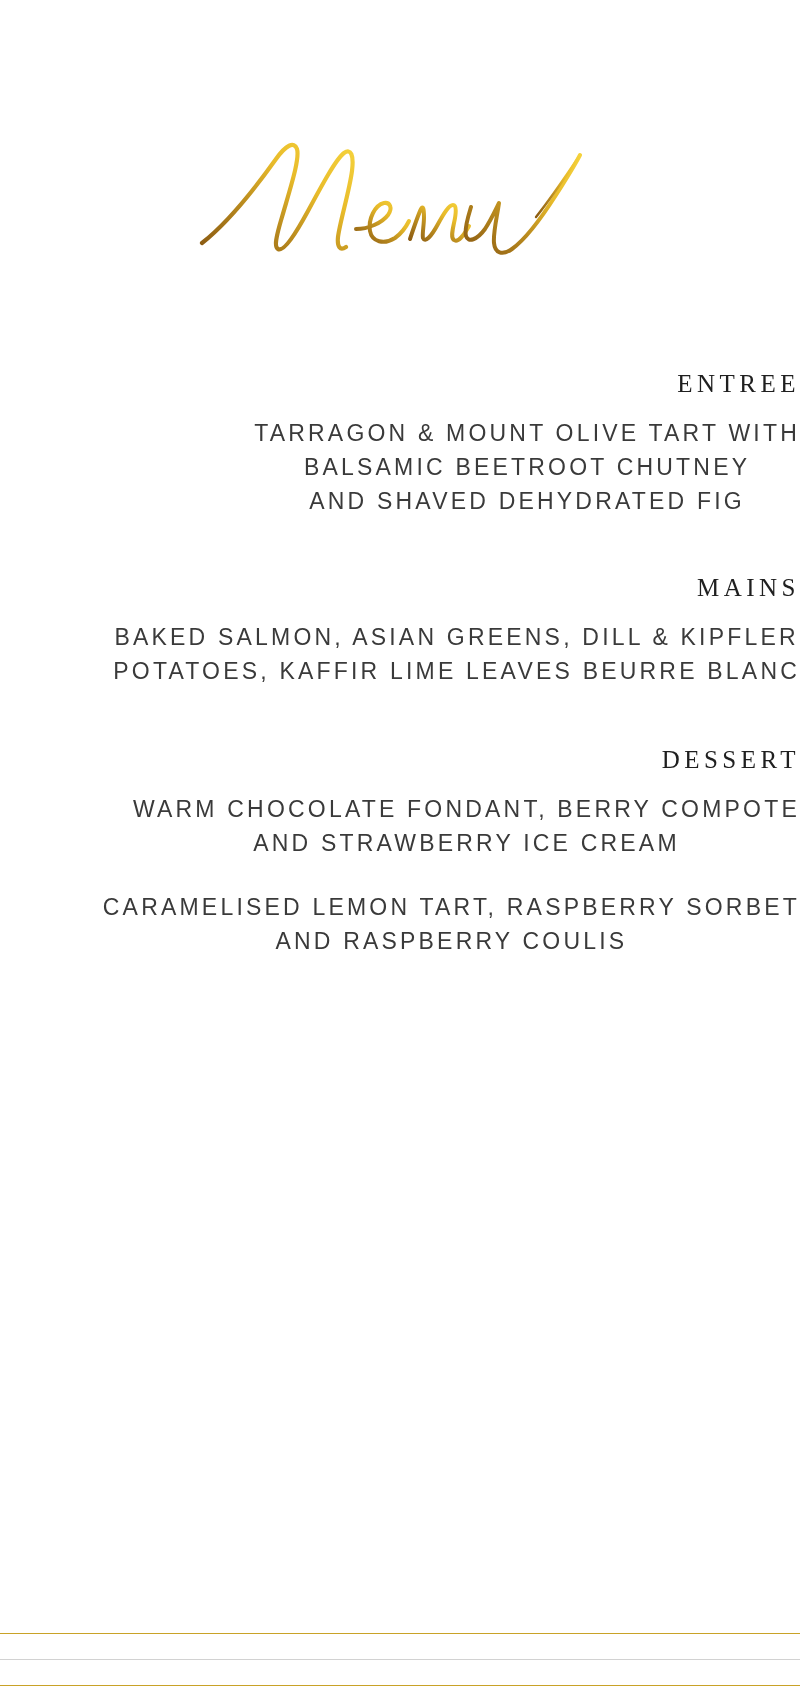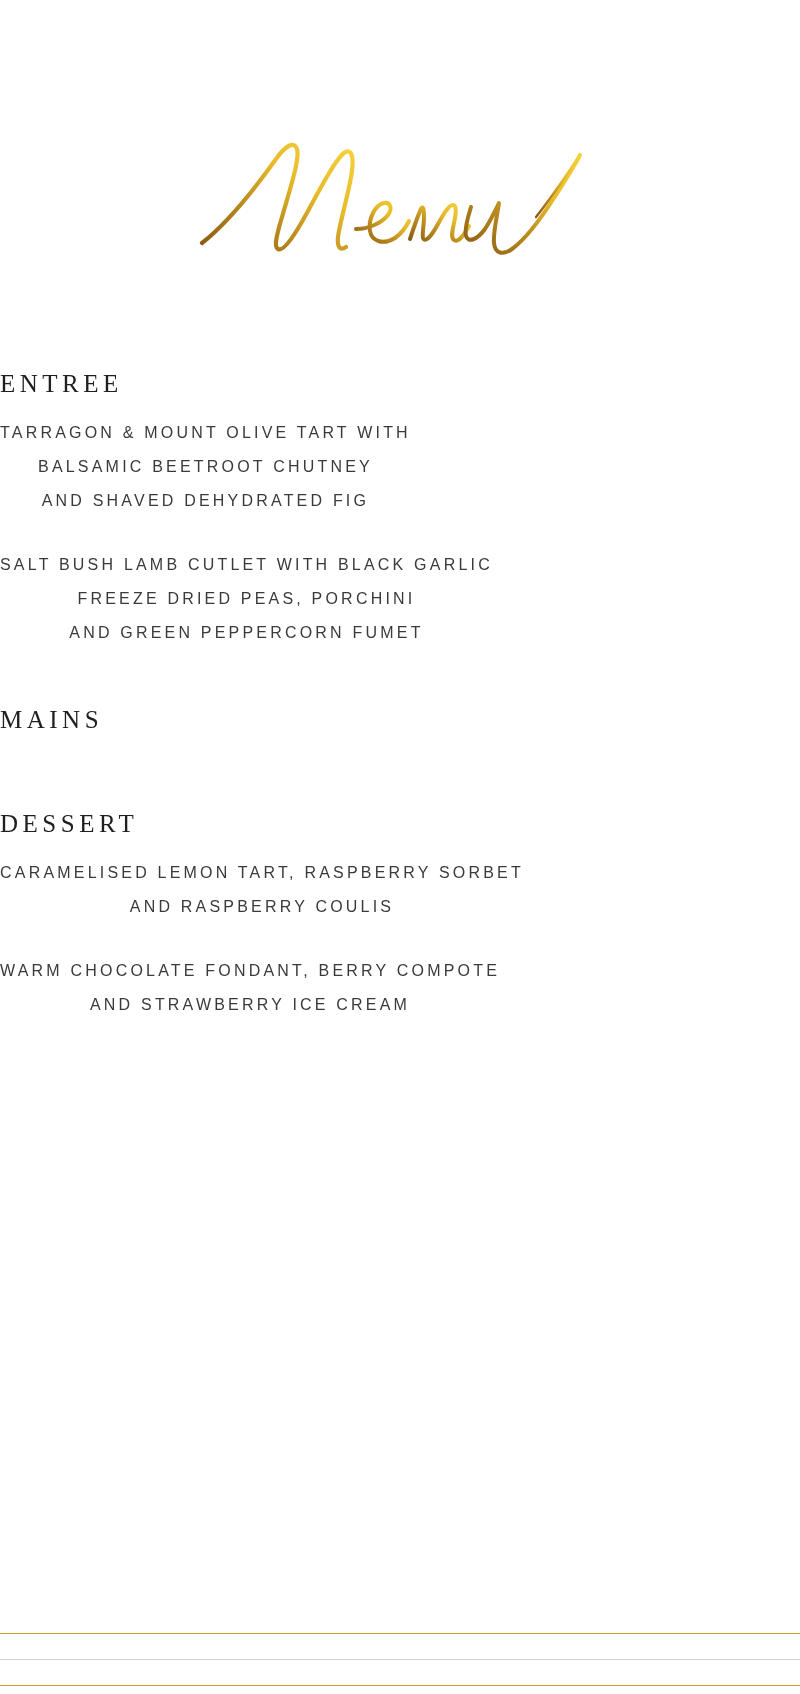--- a/index.html
+++ b/index.html
@@ -45,40 +45,40 @@
     display: flex;
     flex-direction: column;
     align-items: center;
     margin-top: 70px;
   }
 
   .section {
     width: 100%;
     display: flex;
     flex-direction: column;
-    align-items: flex-start;
+    align-items: flex-end;
   }
   .section + .section {
     margin-top: 48px;
   }
 
   .section-heading {
     font-family: "Liberation Serif", serif;
     font-size: 25px;
     letter-spacing: 4.5px;
     font-weight: 400;
     color: #1f1f1f;
     text-transform: uppercase;
     margin: 0 0 18px 0;
     text-align: center;
   }
 
   .dish {
     font-family: "Liberation Sans", sans-serif;
-    font-size: 16px;
+    font-size: 23px;
     letter-spacing: 3.2px;
     line-height: 34px;
     color: #3a3a3a;
     text-align: center;
     font-weight: 300;
     text-transform: uppercase;
     max-width: 700px;
     margin: 0;
     white-space: pre-line;
   }
@@ -142,35 +142,34 @@
     </svg>
   </div>
 
   <div class="content">
 
     <section class="section entree">
       <h2 class="section-heading">ENTREE</h2>
       <p class="dish">TARRAGON &amp; MOUNT OLIVE TART WITH
 BALSAMIC BEETROOT CHUTNEY
 AND SHAVED DEHYDRATED FIG</p>
-      <p class="dish">SALT BUSH LAMB CUTLET WITH BLACK GARLIC
-FREEZE DRIED PEAS, PORCHINI
-AND GREEN PEPPERCORN FUMET</p>
     </section>
 
     <section class="section mains">
       <h2 class="section-heading">MAINS</h2>
+      <p class="dish">BAKED SALMON, ASIAN GREENS, DILL &amp; KIPFLER
+POTATOES, KAFFIR LIME LEAVES BEURRE BLANC</p>
     </section>
 
     <section class="section dessert">
       <h2 class="section-heading">DESSERT</h2>
+      <p class="dish">WARM CHOCOLATE FONDANT, BERRY COMPOTE
+AND STRAWBERRY ICE CREAM</p>
       <p class="dish">CARAMELISED LEMON TART, RASPBERRY SORBET
 AND RASPBERRY COULIS</p>
-      <p class="dish">WARM CHOCOLATE FONDANT, BERRY COMPOTE
-AND STRAWBERRY ICE CREAM</p>
     </section>
 
   </div>
 
   <div class="footer-rules">
     <div class="rule one" style="background:#c9a227;"></div>
     <div class="rule two" style="background:#d2d2d2;"></div>
     <div class="rule three" style="background:#c9a227;"></div>
   </div>
 

